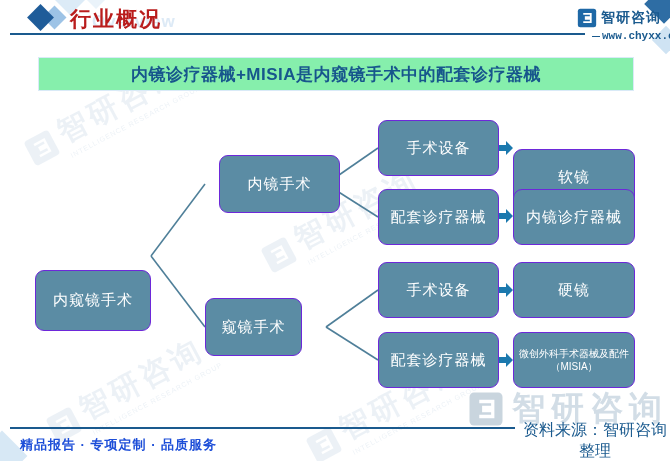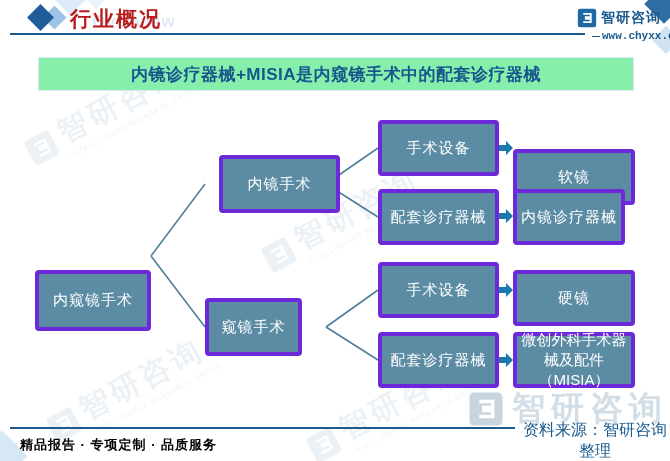--- a/index.html
+++ b/index.html
@@ -29,32 +29,32 @@
   
   .banner {
     position:absolute; left:38px; top:57px; width:594px; height:32px;
     background:#86efac; border:1px solid #d9eaf7;
     display:flex; align-items:center; justify-content:center;
     font-size:17px; font-weight:bold; color:#17568c; letter-spacing:0.5px;
     z-index:4;
   }
   
   .node {
-    position:absolute; background:#5b8ca4; border:4px solid #6d28d9;
-    border-radius:4px; color:#ffffff; display:flex; align-items:center;
+    position:absolute; background:#5b8ca4; border:1px solid #6d28d9;
+    border-radius:9px; color:#ffffff; display:flex; align-items:center;
     justify-content:center; text-align:center; font-size:15px;
     letter-spacing:1px; z-index:5; padding:2px 4px; box-sizing:border-box;
   }
-  .node.small { font-size:15px; line-height:1.35; letter-spacing:0; }
+  .node.small { font-size:10px; line-height:1.35; letter-spacing:0; }
   #connector-svg { position:absolute; left:0; top:0; z-index:4; }
   
   .ftr-rule { position:absolute; left:10px; top:427px; width:505px; height:2px; background:#1a5a8e; z-index:6; }
   .ftr-slogan {
     position:absolute; left:20px; top:436px; font-size:13px; font-weight:bold;
-    color:#000000; letter-spacing:1px; z-index:6;
+    color:#1d4ed8; letter-spacing:1px; z-index:6;
   }
   .ftr-source {
     position:absolute; left:520px; top:420px; font-size:16px; font-weight:normal;
     color:#1a5a8e; z-index:7;text-align:center;
   }
   
   .wm {
     position:absolute; transform:rotate(-28deg); color:#4c7fae; opacity:0.10;
     display:flex; align-items:center; gap:7px; pointer-events:none; z-index:1;
   }
@@ -158,22 +158,22 @@
 
   <div class="node" style="left:219px; top:155px; width:121px; height:58px;">内镜手术</div>
   <div class="node" style="left:205px; top:298px; width:97px; height:58px;">窥镜手术</div>
 
   <div class="node" style="left:378px; top:120px; width:121px; height:56px;">手术设备</div>
   <div class="node" style="left:378px; top:189px; width:121px; height:56px;">配套诊疗器械</div>
   <div class="node" style="left:378px; top:262px; width:121px; height:56px;">手术设备</div>
   <div class="node" style="left:378px; top:332px; width:121px; height:56px;">配套诊疗器械</div>
 
   <div class="node" style="left:513px; top:120px; width:122px; height:56px;margin-top:29px;">软镜</div>
-  <div class="node" style="left:513px; top:189px; width:112px; height:56px;">内镜诊疗器械</div>
-  <div class="node" style="left:513px; top:262px; width:122px; height:56px;margin-top:8px;">硬镜</div>
+  <div class="node" style="left:513px; top:189px; width:122px; height:56px;">内镜诊疗器械</div>
+  <div class="node" style="left:513px; top:262px; width:122px; height:56px;">硬镜</div>
   <div class="node small" style="left:513px; top:332px; width:122px; height:56px;">微创外科手术器械及配件（MISIA）</div>
 
   <div class="wm-big">
     <svg width="36" height="36" viewBox="0 0 24 24">
         <rect x="1" y="1" width="22" height="22" rx="3" fill="#b7c7d4"></rect>
         <path d="M7.5 7 H16.5 V11 H10.5 V13 H16.5 V17 H7.5" stroke="#ffffff" stroke-width="2.2" fill="none"></path>
       </svg>
     <span class="wm-big-cn">智研咨询</span>
   </div>
   <div class="ftr-rule"></div>

